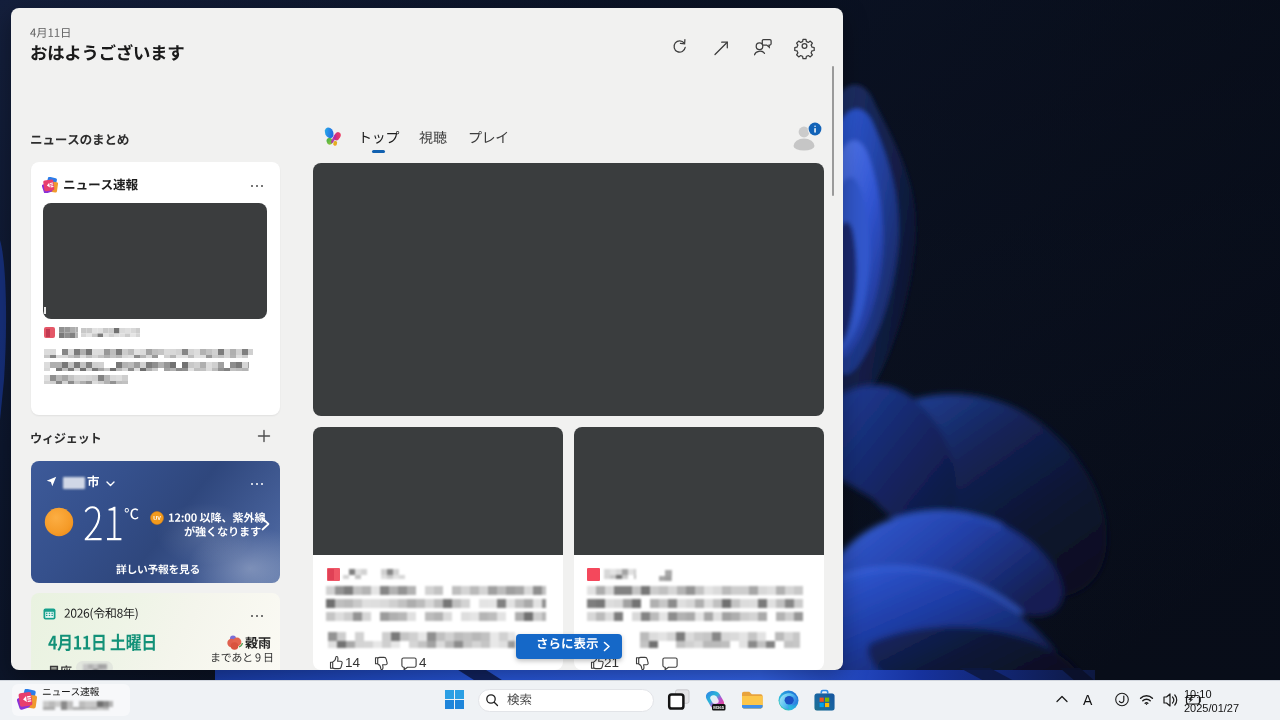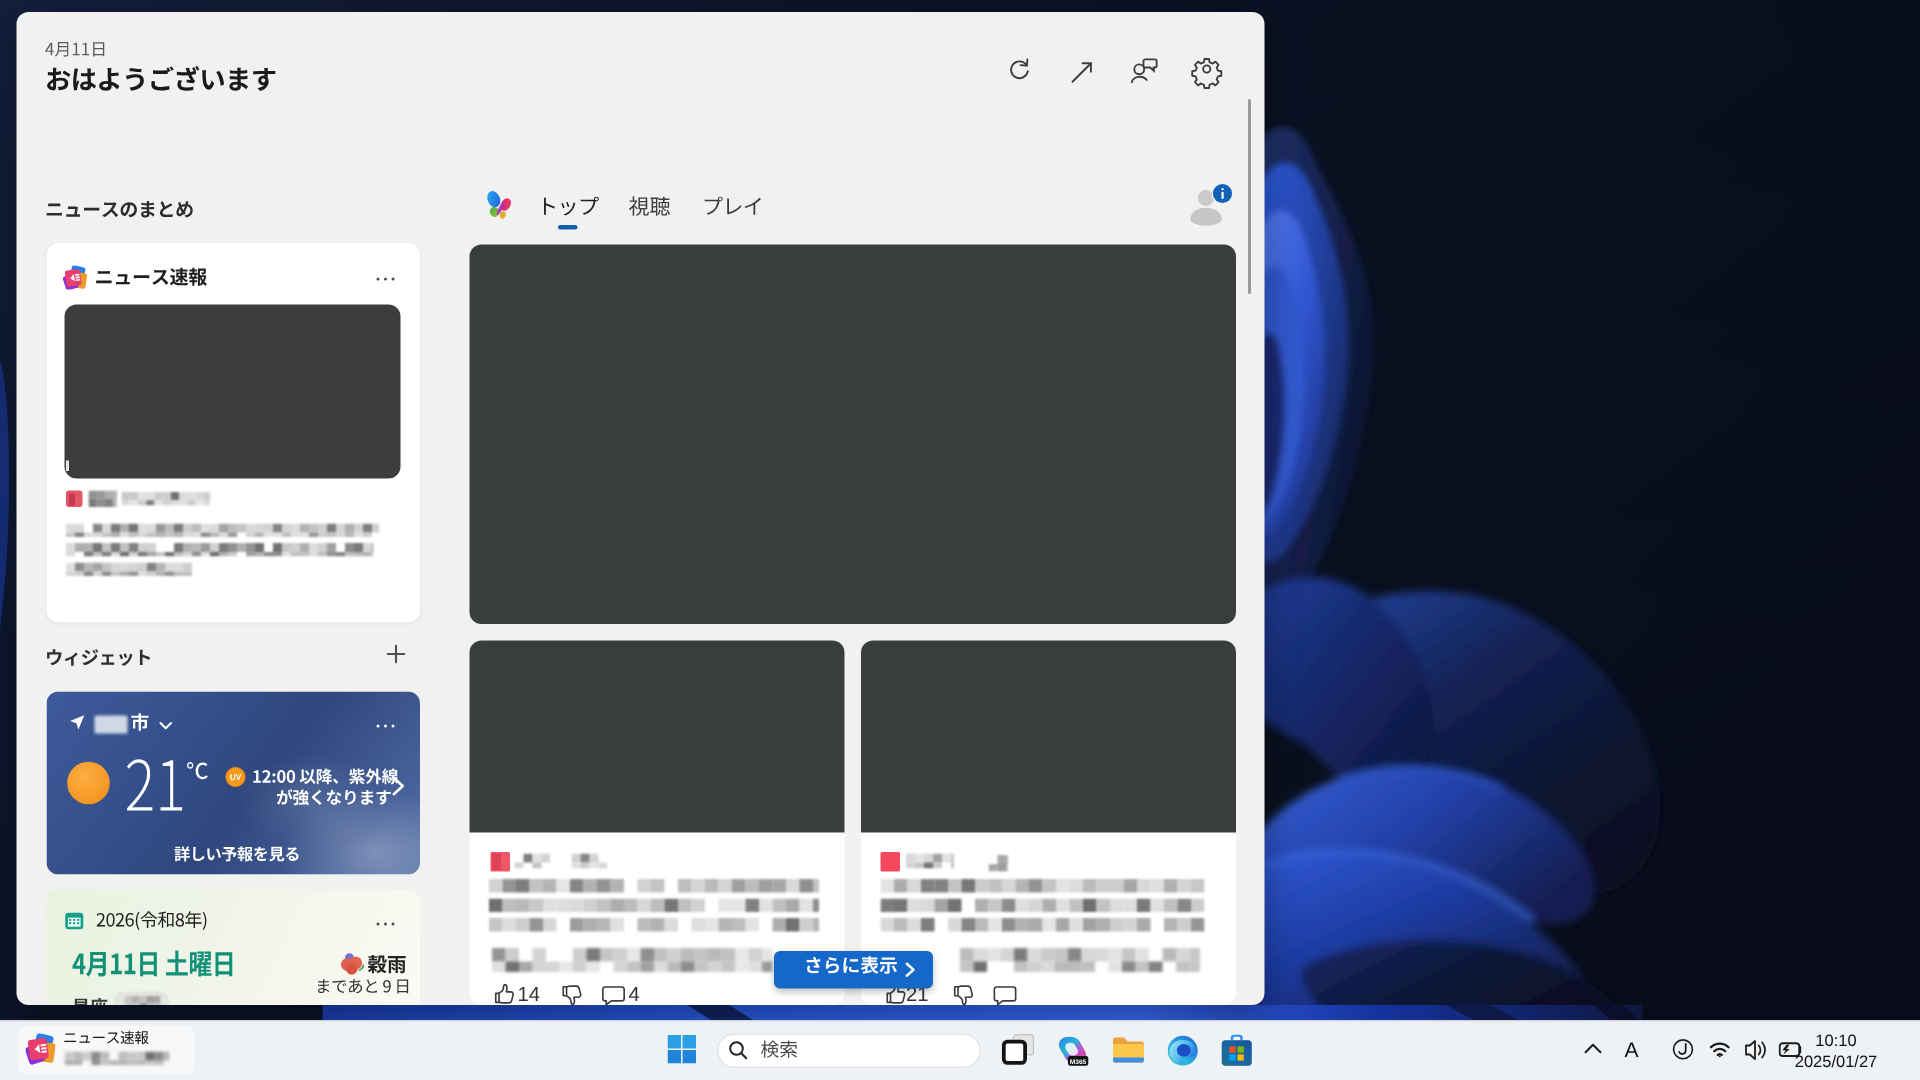--- a/index.html
+++ b/index.html
@@ -921,15 +921,15 @@
 <circle cx="94.5" cy="14.2" r="0.7" fill="#1c1c1c" stroke="none"></circle>
 <path d="M 112,7 h 2.5 l 3.5,-3 v 12 l -3.5,-3 H 112 Z" stroke-width="1.2"></path>
 <path d="M 120.5,7 a 4.5,4.5 0 0 1 0,6" stroke-width="1.2"></path>
 <path d="M 122.8,5 a 7.5,7.5 0 0 1 0,10" stroke-width="1.2"></path>
 <rect x="134.5" y="5.5" width="13" height="8.5" rx="2" stroke-width="1.2"></rect>
 <path d="M 148,8 v 3.5" stroke-width="1.6"></path>
 </g>
 <text x="31" y="14.5" font-family="Liberation Sans" font-size="14" fill="#111">A</text>
 <path d="M 139,6.5 l -2.8,3.6 h 2.2 l -1.6,3 4.4,-3.8 h -2.2 l 2,-2.8 Z" fill="#1c1c1c"></path>
 </svg>
-<div class="abs" style="left:1184px;top:684px;width:80px;height:32px;font-size:11px;color:#111;text-align:center;line-height:11px">
+<div class="abs" style="left:1184px;top:684px;width:80px;height:32px;font-size:11px;color:#111;text-align:left;line-height:11px">
     <div style="margin-top:5px">10:10</div>
     <div style="margin-top:3px">2025/01/27</div>
   </div>
 </body></html>

